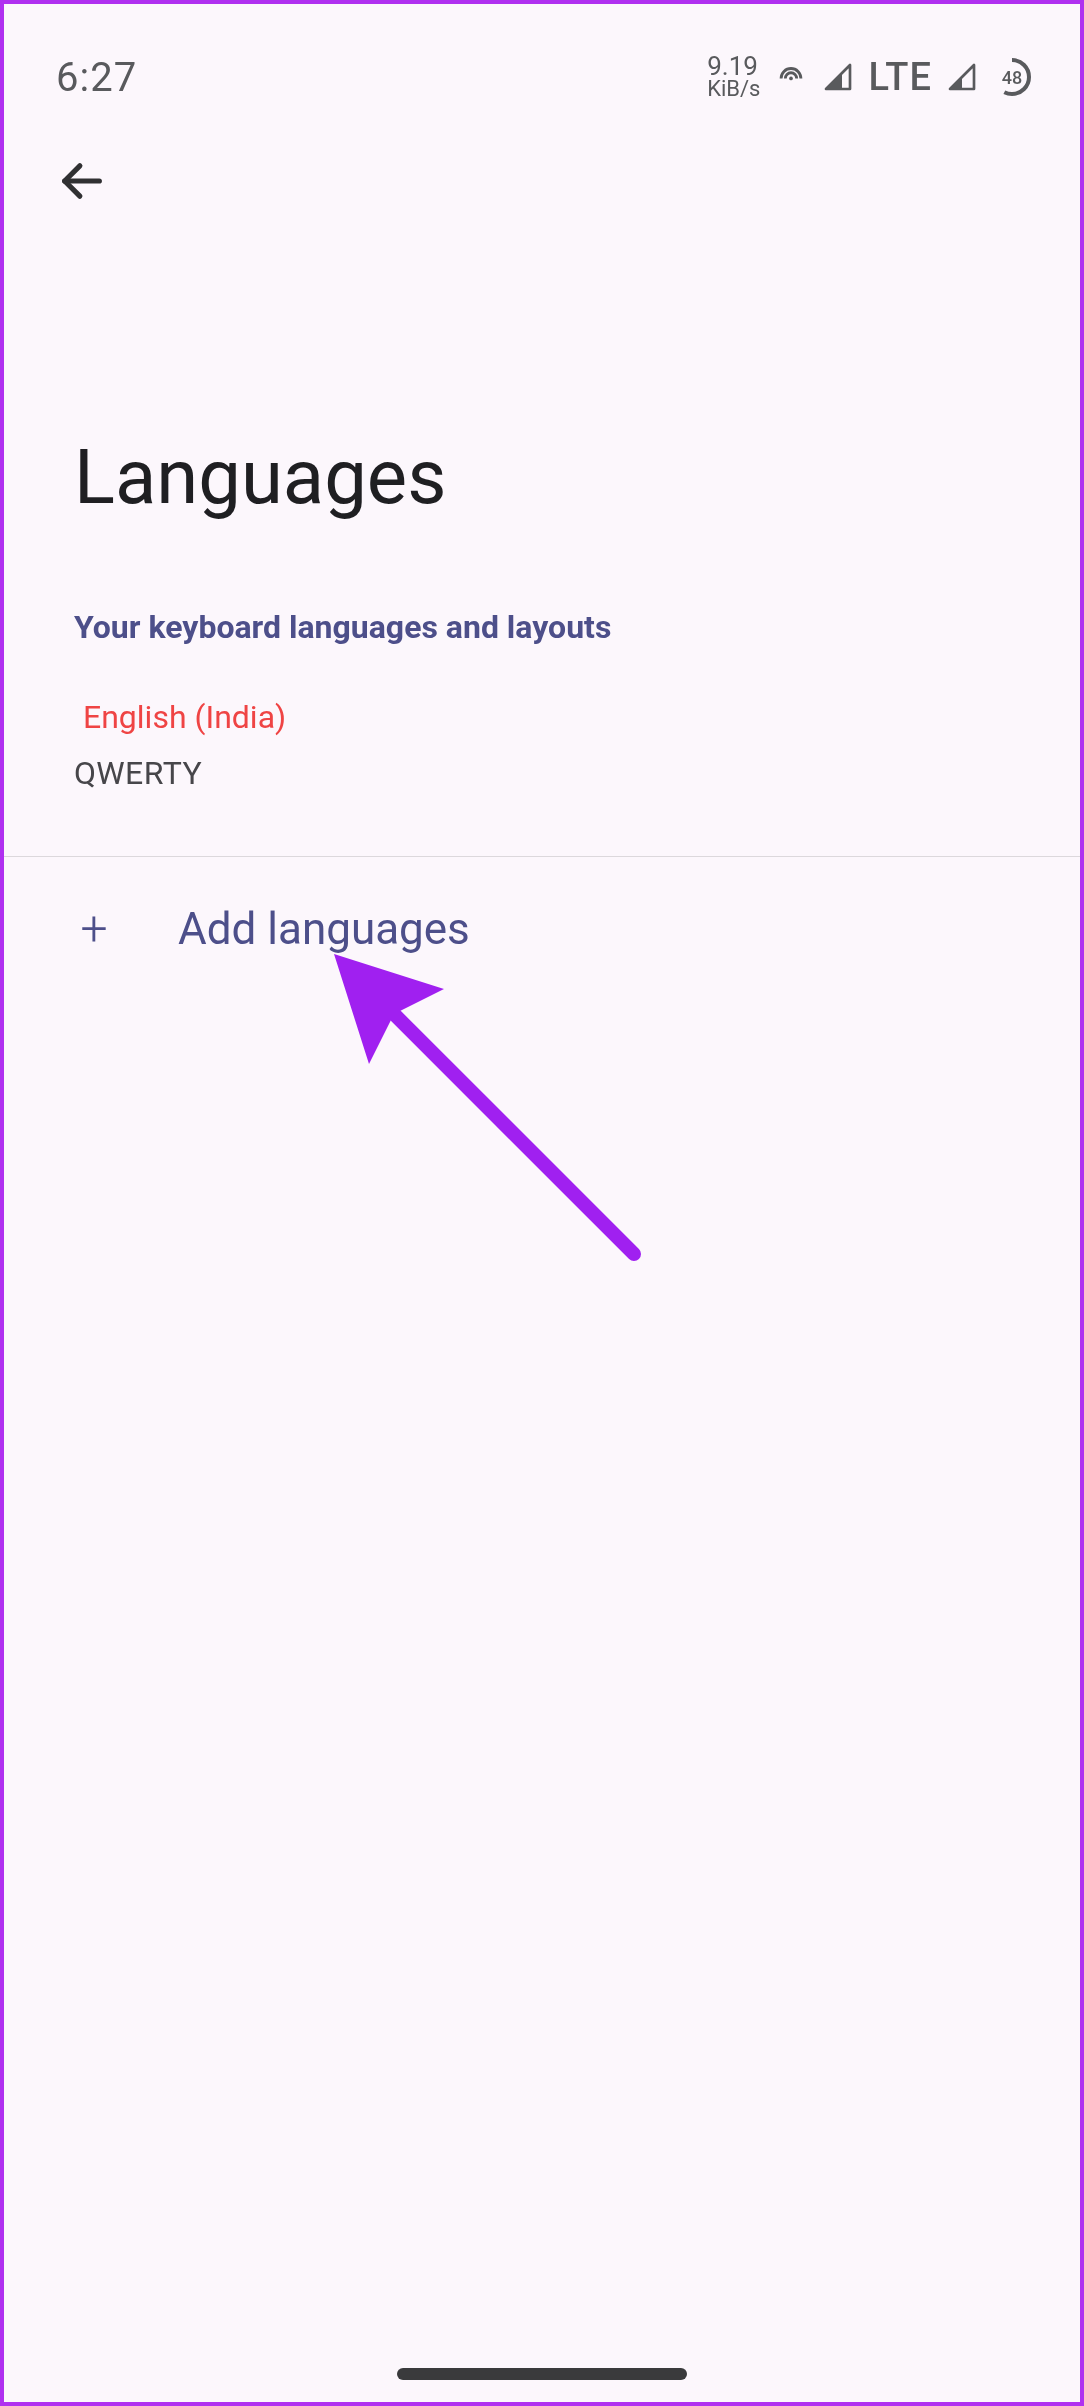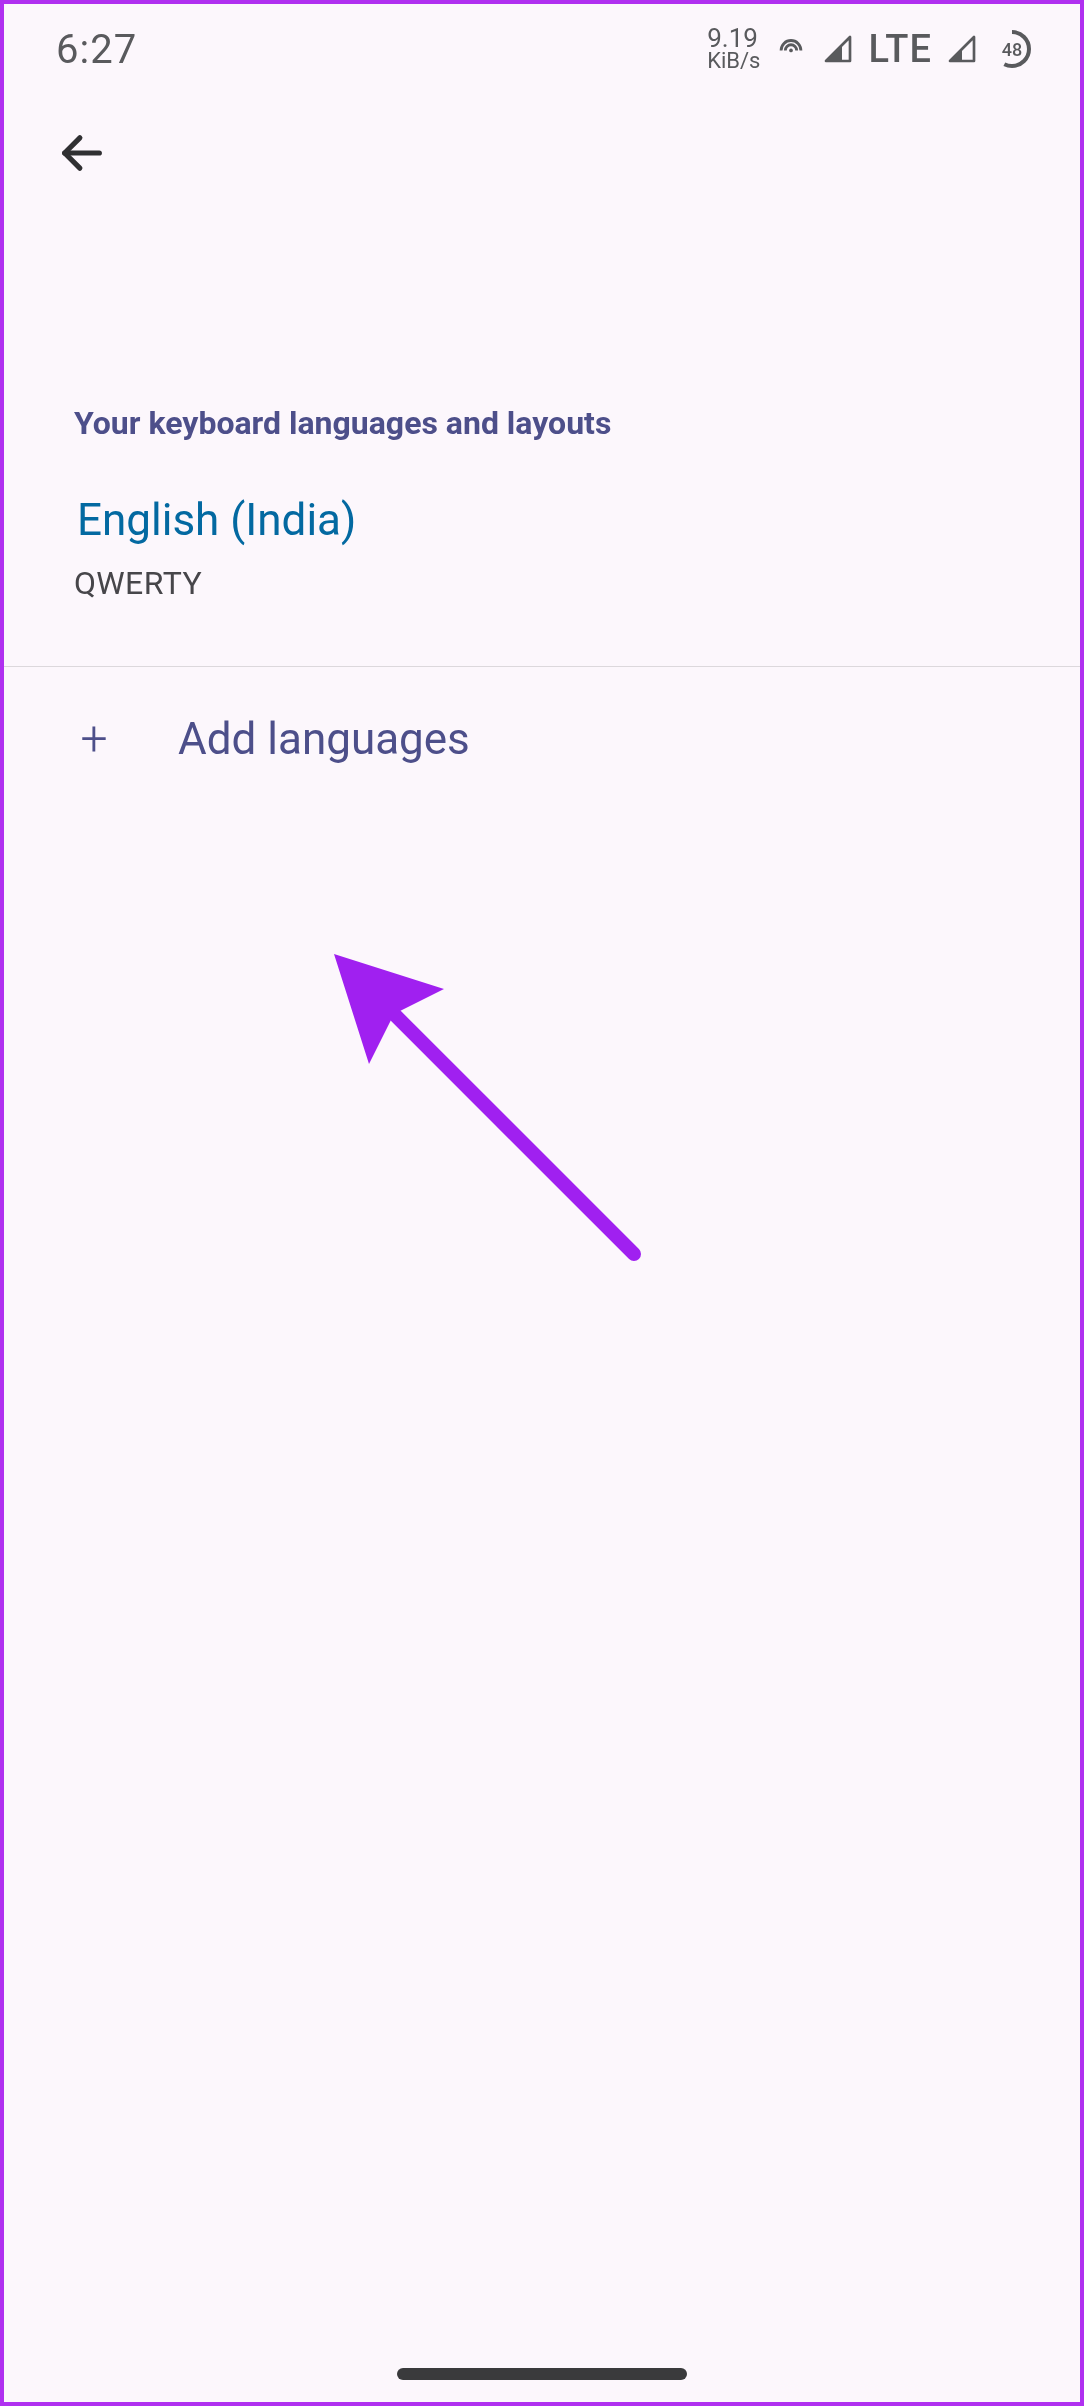--- a/index.html
+++ b/index.html
@@ -27,20 +27,21 @@
 
   
   .status-bar{
     display:flex;
     align-items:center;
     justify-content:space-between;
     height:90px;
     padding:0 48px 0 52px;
     font-size:40px;
     color:var(--status);
+    margin-top:28px;
   }
   .status-left{font-weight:400;letter-spacing:1px;}
   .status-right{display:flex;align-items:center;gap:14px;}
   .kibs{
     display:flex;flex-direction:column;
     line-height:0.9;font-size:26px;
   }
   .kibs .unit{font-size:22px;}
   .status-icon svg{display:block;}
   .lte{font-size:38px;font-weight:500;letter-spacing:1px;}
@@ -76,23 +77,23 @@
     color:var(--accent);
     margin:0 0 52px 0;
     font-weight:700;
   }
 
   
   .lang-item{
     padding:0 0 64px 0;
   }
   .lang-name{
-    font-size:44px;
-    color:#0369a1;
-    margin:0 0 18px 3px;
+    font-size:32px;
+    color:#ef4444;
+    margin:0 0 18px 9px;
   }
   .lang-layout{
     font-size:32px;
     color:var(--muted);
     margin:0;
     letter-spacing:0.5px;
   }
 
   .divider{
     height:1px;
@@ -178,20 +179,21 @@
     <span>
       <svg width="52" height="52" viewBox="0 0 24 24" fill="none" stroke="currentColor" stroke-width="2.4" stroke-linecap="round" stroke-linejoin="round">
         <line x1="20" y1="12" x2="4" y2="12"></line>
         <polyline points="11 5 4 12 11 19"></polyline>
       </svg>
     </span>
   </button>
 </div>
 
 <div class="title-block">
+  <h1 class="page-title">Languages</h1>
   <p class="section-heading">Your keyboard languages and layouts</p>
 
   <div class="lang-item">
     <p class="lang-name">English (India)</p>
     <p class="lang-layout">QWERTY</p>
   </div>
 </div>
 
 <div class="divider"></div>
 

